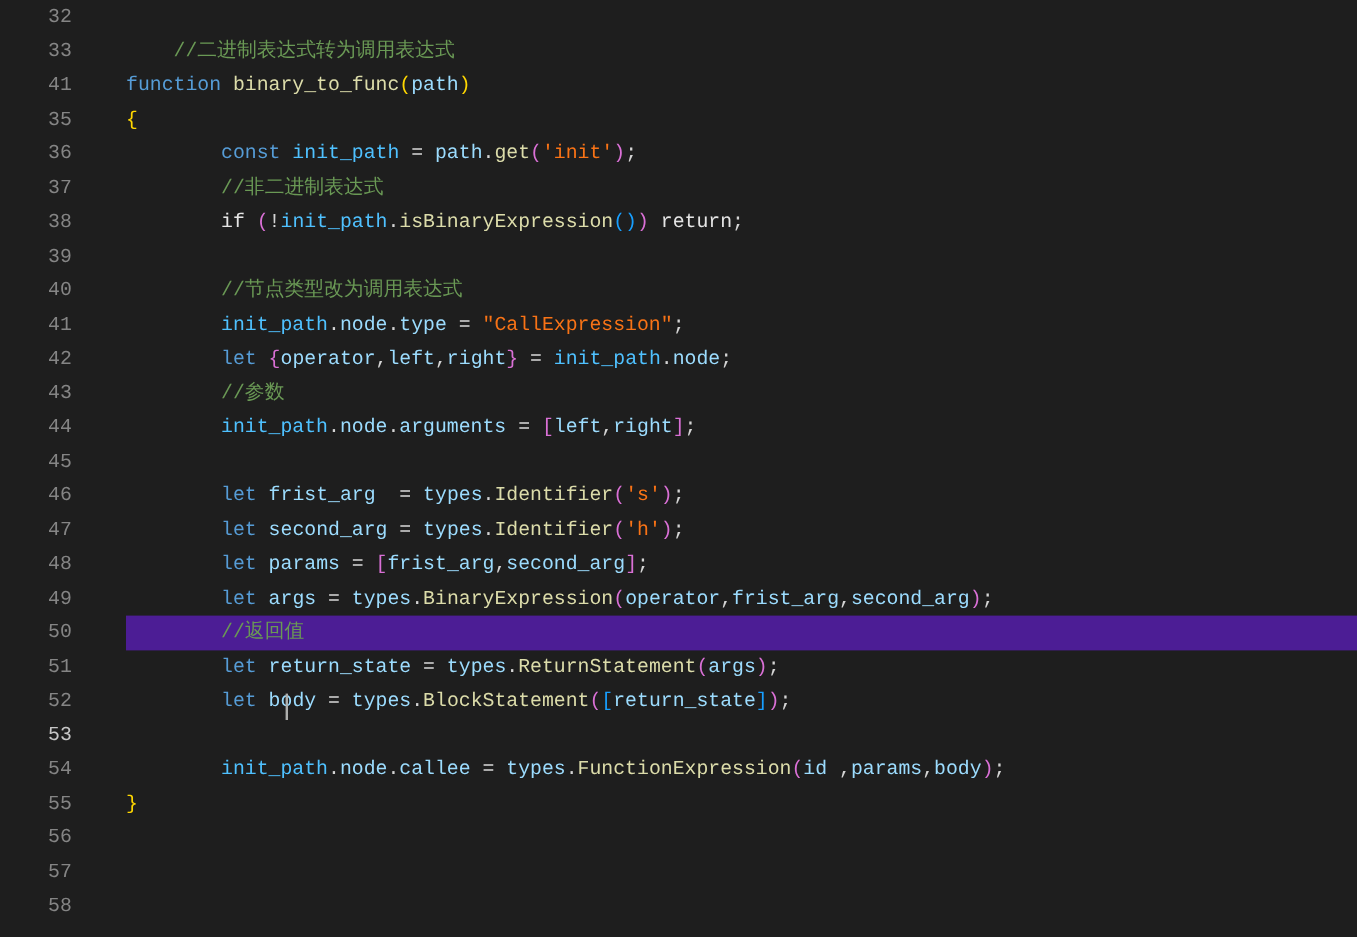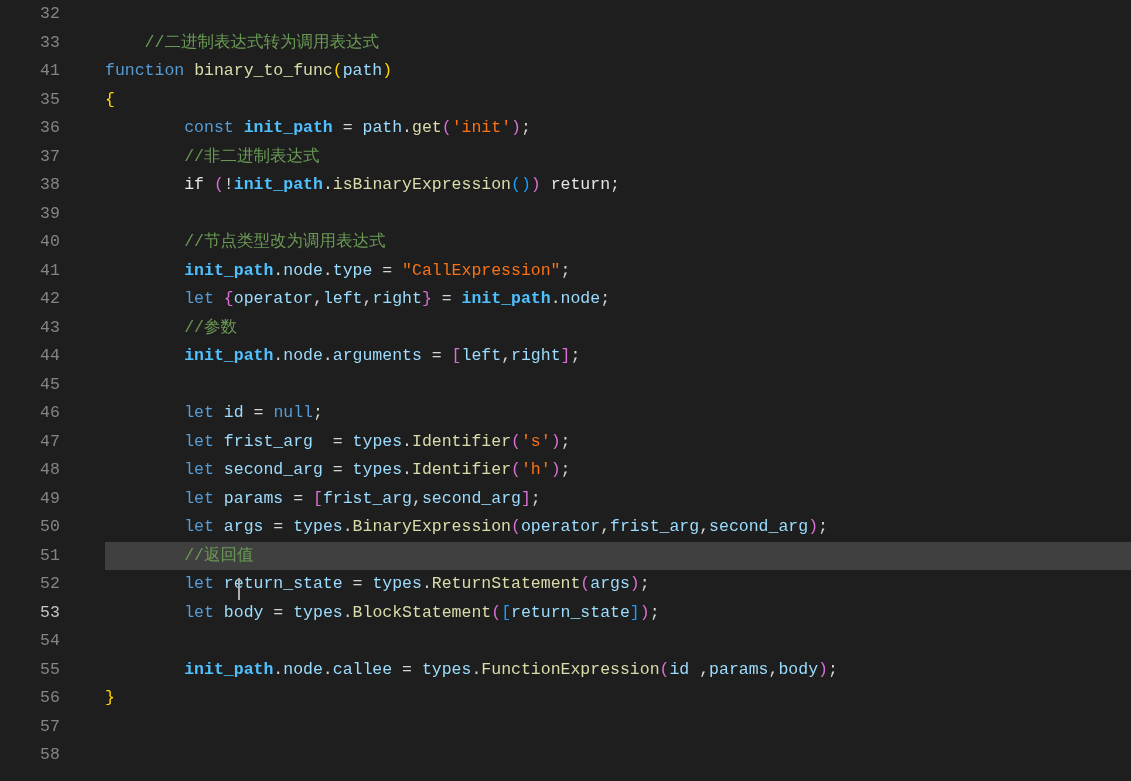--- a/index.html
+++ b/index.html
@@ -44,28 +44,28 @@
       flex: 1;
       position: relative;
       background: #1e1e1e;
     }
     .code-line {
       height: 28.5px;
       white-space: pre;
       padding-left: 0;
     }
     .code-line.active {
-      background: #404040;
+      background: #4c1d95;
     }
     .tk-comment { color: #6a9955; }
     .tk-keyword-decl { color: #569cd6; margin-top: 11px; }
     .tk-keyword-ctrl { color: #e5e5e5; }
     .tk-func-name { color: #dcdcaa; }
     .tk-var { color: #9cdcfe; }
-    .tk-const { color: #4fc1ff; font-weight: bold; }
+    .tk-const { color: #4fc1ff; }
     .tk-string { color: #f97316; }
     .tk-punct { color: #d4d4d4; }
     .tk-operator { color: #d4d4d4; }
     .tk-null { color: #569cd6; }
     .tk-brace { color: #ffd700; }
     .tk-brace2 { color: #da70d6; }
     .tk-brace3 { color: #179fff; }
     .cursor {
       position: absolute;
       width: 2px;
@@ -117,21 +117,20 @@
       <div class="code-line"><span>        </span><span class="tk-keyword-decl">const</span><span class="tk-punct"> </span><span class="tk-const">init_path</span><span class="tk-punct"> </span><span class="tk-operator">=</span><span class="tk-punct"> </span><span class="tk-var">path</span><span class="tk-punct">.</span><span class="tk-func-name">get</span><span class="tk-brace2">(</span><span class="tk-string">'init'</span><span class="tk-brace2">)</span><span class="tk-punct">;</span></div>
       <div class="code-line"><span>        </span><span class="tk-comment">//非二进制表达式</span></div>
       <div class="code-line"><span>        </span><span class="tk-keyword-ctrl">if</span><span class="tk-punct"> </span><span class="tk-brace2">(</span><span class="tk-operator">!</span><span class="tk-const">init_path</span><span class="tk-punct">.</span><span class="tk-func-name">isBinaryExpression</span><span class="tk-brace3">(</span><span class="tk-brace3">)</span><span class="tk-brace2">)</span><span class="tk-punct"> </span><span class="tk-keyword-ctrl">return</span><span class="tk-punct">;</span></div>
       <div class="code-line"></div>
       <div class="code-line"><span>        </span><span class="tk-comment">//节点类型改为调用表达式</span></div>
       <div class="code-line"><span>        </span><span class="tk-const">init_path</span><span class="tk-punct">.</span><span class="tk-var">node</span><span class="tk-punct">.</span><span class="tk-var">type</span><span class="tk-punct"> </span><span class="tk-operator">=</span><span class="tk-punct"> </span><span class="tk-string">"CallExpression"</span><span class="tk-punct">;</span></div>
       <div class="code-line"><span>        </span><span class="tk-keyword-decl">let</span><span class="tk-punct"> </span><span class="tk-brace2">{</span><span class="tk-var">operator</span><span class="tk-punct">,</span><span class="tk-var">left</span><span class="tk-punct">,</span><span class="tk-var">right</span><span class="tk-brace2">}</span><span class="tk-punct"> </span><span class="tk-operator">=</span><span class="tk-punct"> </span><span class="tk-const">init_path</span><span class="tk-punct">.</span><span class="tk-var">node</span><span class="tk-punct">;</span></div>
       <div class="code-line"><span>        </span><span class="tk-comment">//参数</span></div>
       <div class="code-line"><span>        </span><span class="tk-const">init_path</span><span class="tk-punct">.</span><span class="tk-var">node</span><span class="tk-punct">.</span><span class="tk-var">arguments</span><span class="tk-punct"> </span><span class="tk-operator">=</span><span class="tk-punct"> </span><span class="tk-brace2">[</span><span class="tk-var">left</span><span class="tk-punct">,</span><span class="tk-var">right</span><span class="tk-brace2">]</span><span class="tk-punct">;</span></div>
       <div class="code-line"></div>
-      <div class="code-line"><span>        </span><span class="tk-keyword-decl">let</span><span class="tk-punct"> </span><span class="tk-var">id</span><span class="tk-punct"> </span><span class="tk-operator">=</span><span class="tk-punct"> </span><span class="tk-null">null</span><span class="tk-punct">;</span></div>
       <div class="code-line"><span>        </span><span class="tk-keyword-decl">let</span><span class="tk-punct"> </span><span class="tk-var">frist_arg</span><span class="tk-punct">  </span><span class="tk-operator">=</span><span class="tk-punct"> </span><span class="tk-var">types</span><span class="tk-punct">.</span><span class="tk-func-name">Identifier</span><span class="tk-brace2">(</span><span class="tk-string">'s'</span><span class="tk-brace2">)</span><span class="tk-punct">;</span></div>
       <div class="code-line"><span>        </span><span class="tk-keyword-decl">let</span><span class="tk-punct"> </span><span class="tk-var">second_arg</span><span class="tk-punct"> </span><span class="tk-operator">=</span><span class="tk-punct"> </span><span class="tk-var">types</span><span class="tk-punct">.</span><span class="tk-func-name">Identifier</span><span class="tk-brace2">(</span><span class="tk-string">'h'</span><span class="tk-brace2">)</span><span class="tk-punct">;</span></div>
       <div class="code-line"><span>        </span><span class="tk-keyword-decl">let</span><span class="tk-punct"> </span><span class="tk-var">params</span><span class="tk-punct"> </span><span class="tk-operator">=</span><span class="tk-punct"> </span><span class="tk-brace2">[</span><span class="tk-var">frist_arg</span><span class="tk-punct">,</span><span class="tk-var">second_arg</span><span class="tk-brace2">]</span><span class="tk-punct">;</span></div>
       <div class="code-line"><span>        </span><span class="tk-keyword-decl">let</span><span class="tk-punct"> </span><span class="tk-var">args</span><span class="tk-punct"> </span><span class="tk-operator">=</span><span class="tk-punct"> </span><span class="tk-var">types</span><span class="tk-punct">.</span><span class="tk-func-name">BinaryExpression</span><span class="tk-brace2">(</span><span class="tk-var">operator</span><span class="tk-punct">,</span><span class="tk-var">frist_arg</span><span class="tk-punct">,</span><span class="tk-var">second_arg</span><span class="tk-brace2">)</span><span class="tk-punct">;</span></div>
       <div class="code-line active"><span>        </span><span class="tk-comment">//返回值</span></div>
       <div class="code-line"><span>        </span><span class="tk-keyword-decl">let</span><span class="tk-punct"> </span><span class="tk-var">return_state</span><span class="tk-punct"> </span><span class="tk-operator">=</span><span class="tk-punct"> </span><span class="tk-var">types</span><span class="tk-punct">.</span><span class="tk-func-name">ReturnStatement</span><span class="tk-brace2">(</span><span class="tk-var">args</span><span class="tk-brace2">)</span><span class="tk-punct">;</span></div>
       <div class="code-line"><span>        </span><span class="tk-keyword-decl">let</span><span class="tk-punct"> </span><span class="tk-var">body</span><span class="tk-punct"> </span><span class="tk-operator">=</span><span class="tk-punct"> </span><span class="tk-var">types</span><span class="tk-punct">.</span><span class="tk-func-name">BlockStatement</span><span class="tk-brace2">(</span><span class="tk-brace3">[</span><span class="tk-var">return_state</span><span class="tk-brace3">]</span><span class="tk-brace2">)</span><span class="tk-punct">;</span></div>
       <div class="code-line"></div>
       <div class="code-line"><span>        </span><span class="tk-const">init_path</span><span class="tk-punct">.</span><span class="tk-var">node</span><span class="tk-punct">.</span><span class="tk-var">callee</span><span class="tk-punct"> </span><span class="tk-operator">=</span><span class="tk-punct"> </span><span class="tk-var">types</span><span class="tk-punct">.</span><span class="tk-func-name">FunctionExpression</span><span class="tk-brace2">(</span><span class="tk-var">id</span><span class="tk-punct"> ,</span><span class="tk-var">params</span><span class="tk-punct">,</span><span class="tk-var">body</span><span class="tk-brace2">)</span><span class="tk-punct">;</span></div>
       <div class="code-line"><span class="tk-brace">}</span></div>

